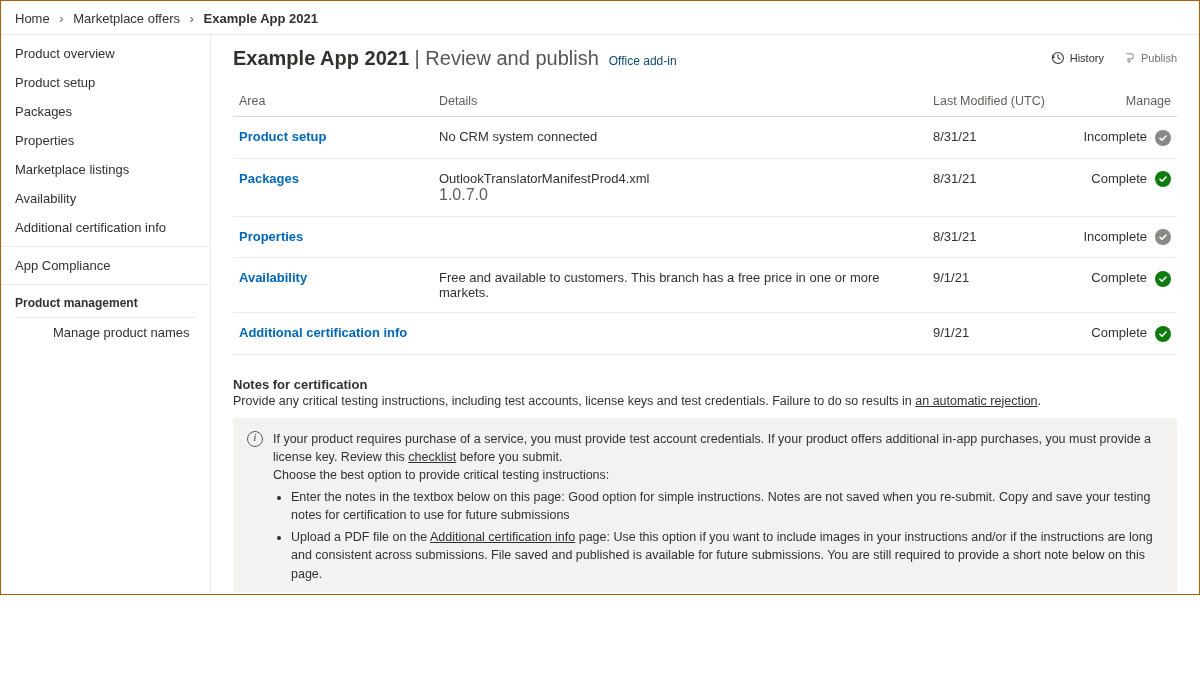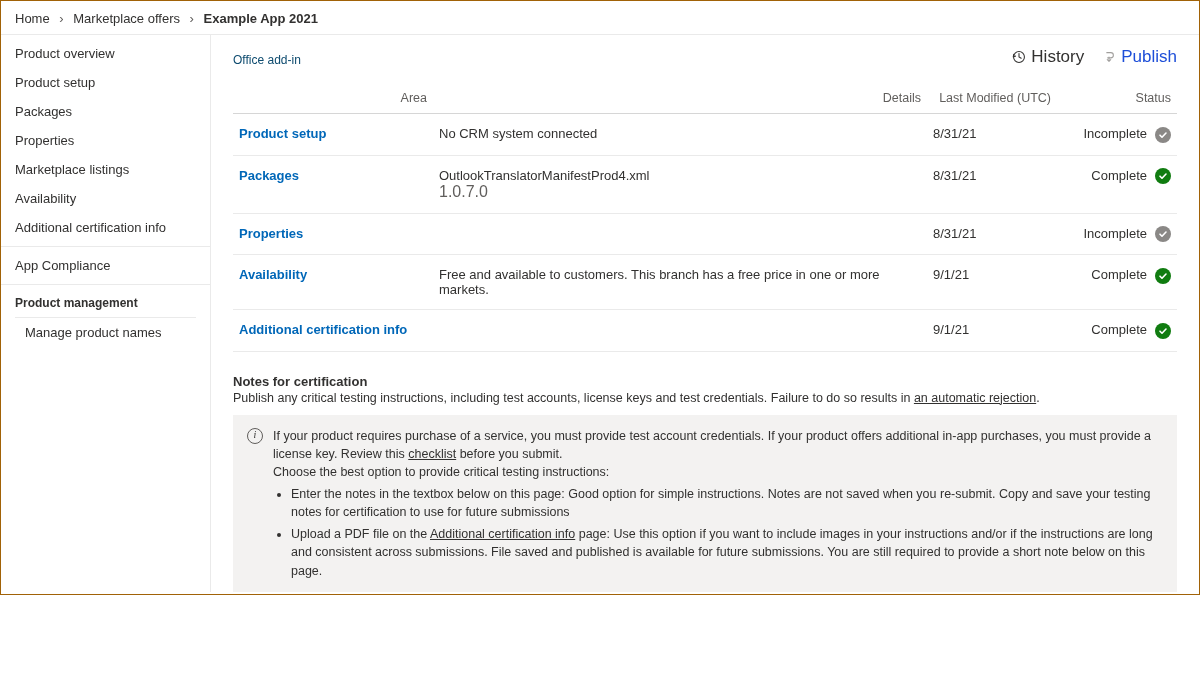--- a/index.html
+++ b/index.html
@@ -38,54 +38,54 @@
     color: #323130;
     cursor: pointer;
   }
   .sidebar .divider { border-top: 1px solid #eaeaea; margin: 4px 0; }
   .sidebar .section-label {
     padding: 7px 14px;
     font-weight: 600;
     font-size: 12px;
     color: #323130;
   }
-  .sidebar .sub-item { padding: 7px 14px 7px 24px; cursor:pointer; }
+  .sidebar .sub-item { padding: 7px 14px 7px 24px; cursor:pointer;margin-left:28px; }
   .sidebar .section-divider { border-bottom: 1px solid #eaeaea; margin: 0 14px; }
 
   .main {
     flex: 1;
     padding: 12px 22px 20px 22px;
     overflow-y: auto;
   }
   .page-header {
     display: flex;
     align-items: baseline;
     justify-content: space-between;
   }
   .page-title-wrap { display: flex; align-items: baseline; gap: 10px; }
   .page-title {
     font-size: 20px;
     font-weight: 600;
     color: #323130;
   }
   .page-title .light { font-weight: 400; color: #555; }
   .page-subtype { font-size: 12px; color: #0c4a6e; }
-  .header-actions { display: flex; gap: 18px; align-items: flex-start; font-size: 17px; }
+  .header-actions { display: flex; gap: 18px; align-items: flex-start; font-size: 11px; }
   .header-action { display: inline-flex; align-items: center; gap: 5px; cursor: pointer; color: #323130; }
-  .header-action.disabled { color: #1d4ed8; cursor: default; }
+  .header-action.disabled { color: #737373; cursor: default; }
   .header-action svg { width: 14px; height: 14px; }
 
   table.review {
     width: 100%;
     border-collapse: collapse;
     margin-top: 16px;
     font-size: 13px;
   }
   table.review th {
-    text-align: right;
+    text-align: left;
     font-weight: 400;
     color: #605e5c;
     padding: 8px 6px;
     border-bottom: 1px solid #d6d6d6;
     font-size: 12.5px;
   }
   table.review th.right, table.review td.right { text-align: right; }
   table.review td {
     padding: 12px 6px;
     border-bottom: 1px solid #eaeaea;
@@ -174,20 +174,25 @@
       <div class="divider"></div>
       <div class="section-label">Product management</div>
       <div class="section-divider"></div>
       <div class="sub-item">Manage product names</div>
     </nav>
 
     <main class="main">
 
       <div class="page-header">
         <div class="page-title-wrap">
+          <span class="page-title">
+            <span>Example App 2021</span>
+            <span class="light"> | </span>
+            <span class="light">Review and publish</span>
+          </span>
           <span class="page-subtype">Office add-in</span>
         </div>
         <div class="header-actions">
           <span class="header-action">
             <svg viewBox="0 0 16 16">
                 <circle cx="8" cy="8" r="6.2" fill="none" stroke="#323130" stroke-width="1.2"></circle>
                 <path d="M8 4v4l2.5 1.5" fill="none" stroke="#323130" stroke-width="1.2" stroke-linecap="round"></path>
                 <path d="M2 5l-0.5 2.5L4 7" fill="none" stroke="#323130" stroke-width="1.2" stroke-linecap="round"></path>
               </svg>
             <span>History</span>
@@ -201,21 +206,21 @@
           </span>
         </div>
       </div>
 
       <table class="review">
         <thead>
           <tr>
             <th style="width:200px">Area</th>
             <th>Details</th>
             <th style="width:130px">Last Modified (UTC)</th>
-            <th class="right" style="width:120px">Status</th>
+            <th class="right" style="width:120px">Manage</th>
           </tr>
         </thead>
         <tbody id="review-body">
             <tr>
               <td class="area"><a href="#">Product setup</a></td>
               <td>
                 <div>No CRM system connected</div>
               </td>
               <td>8/31/21</td>
               <td class="right status-cell"><span>Incomplete</span><span class="status-icon incomplete">
@@ -268,21 +273,21 @@
                     <path d="M2 5.2l2 2L8 3" fill="none" stroke="#fff" stroke-width="1.6" stroke-linecap="round" stroke-linejoin="round"></path>
                   </svg>
                 </span></td>
             </tr>
           </tbody>
       </table>
 
       <div class="notes-section">
         <div class="notes-title">Notes for certification</div>
         <div class="notes-desc">
-          <span>Publish any critical testing instructions, including test accounts, license keys and test credentials. Failure to do so results in </span><span class="uline">an automatic rejection</span><span>.</span>
+          <span>Provide any critical testing instructions, including test accounts, license keys and test credentials. Failure to do so results in </span><span class="uline">an automatic rejection</span><span>.</span>
         </div>
 
         <div class="info-box">
           <div class="info-top">
             <span class="info-icon">i</span>
             <div>
               <span>If your product requires purchase of a service, you must provide test account credentials. If your product offers additional in-app purchases, you must provide a license key. Review this </span><span class="uline">checklist</span><span> before you submit.</span>
             </div>
           </div>
           <div class="info-sub">Choose the best option to provide critical testing instructions:</div>

